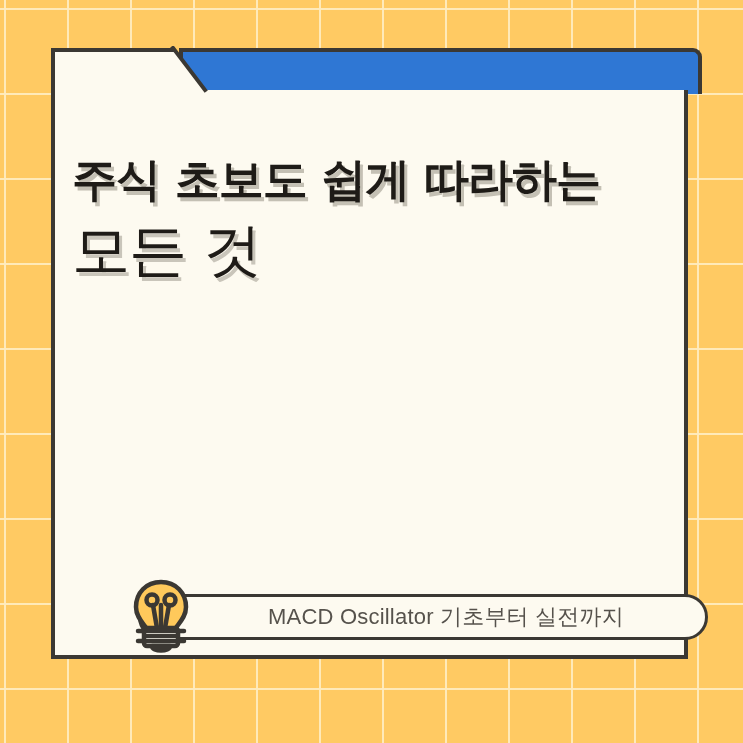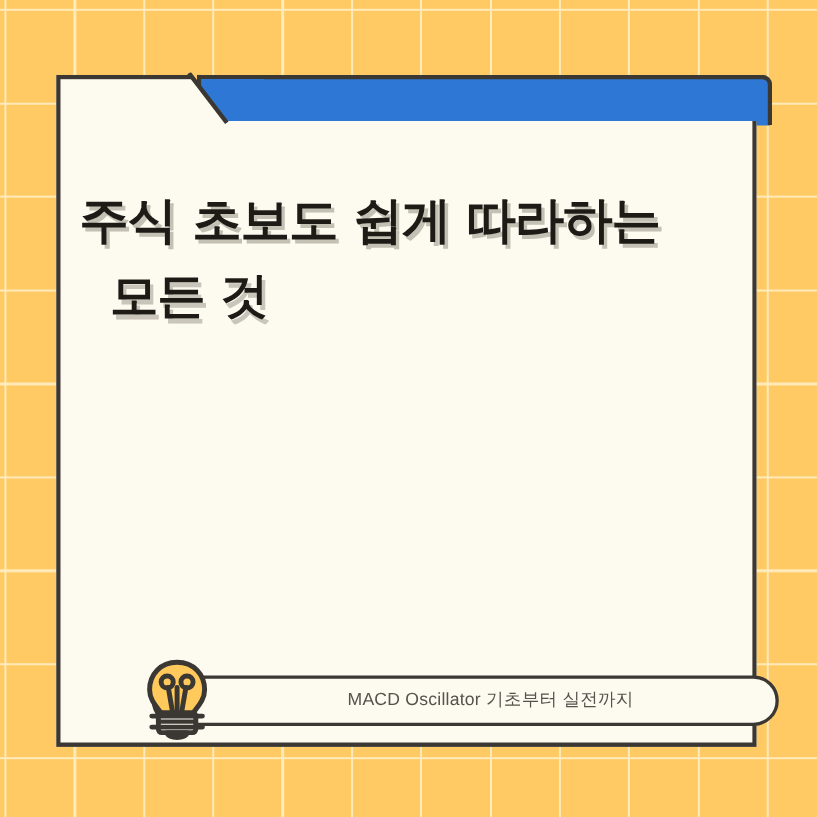--- a/index.html
+++ b/index.html
@@ -31,21 +31,21 @@
         rgba(255,202,99,0) 2px,
         rgba(255,202,99,0) 85px);
     background-position: 4px -6px, 0px 8px;
     overflow: hidden;
   }
 
   
   .card-wrap {
     position: absolute;
     left: 51px;
-    top: 68px;
+    top: 48px;
     width: 651px;
     height: 614px;
   }
 
   .tab-blue {
     position: absolute;
     left: 128px;
     top: 0px;
     width: 523px;
     height: 46px;
@@ -121,28 +121,27 @@
     font-family: "DejaVu Sans", "Liberation Sans", sans-serif;
     font-weight: 700;
     font-size: 40px;
     letter-spacing: -1px;
     color: #1E1B17;
     text-shadow: 3px 4px 0 rgba(150,144,132,0.5);
   }
 
   .line-last {
     font-family: "DejaVu Sans", "Liberation Sans", sans-serif;
-    font-weight: 700;
-    font-size: 44px;
+    font-weight: 400;
+    font-size: 58px;
     line-height: 66px;
     letter-spacing: -1px;
     color: #1E1B17;
     text-shadow: 3px 4px 0 rgba(150,144,132,0.5);
     white-space: nowrap;
-    margin-left: 28px;
   }
 
   
   .pill-row {
     position: absolute;
     left: 68px;
     top: 532px;
     width: 560px;
     height: 72px;
     z-index: 5;
@@ -162,21 +161,21 @@
 
   .pill-label {
     position: absolute;
     left: 92px;
     top: 14px;
     width: 470px;
     height: 46px;
     line-height: 46px;
     text-align: center;
     font-family: "Liberation Sans", "DejaVu Sans", sans-serif;
-    font-size: 16px;
+    font-size: 22px;
     letter-spacing: 0.2px;
     color: #56524C;
     white-space: nowrap;
     z-index: 7;
   }
 
   .bulb {
     position: absolute;
     left: 0px;
     top: -6px;

